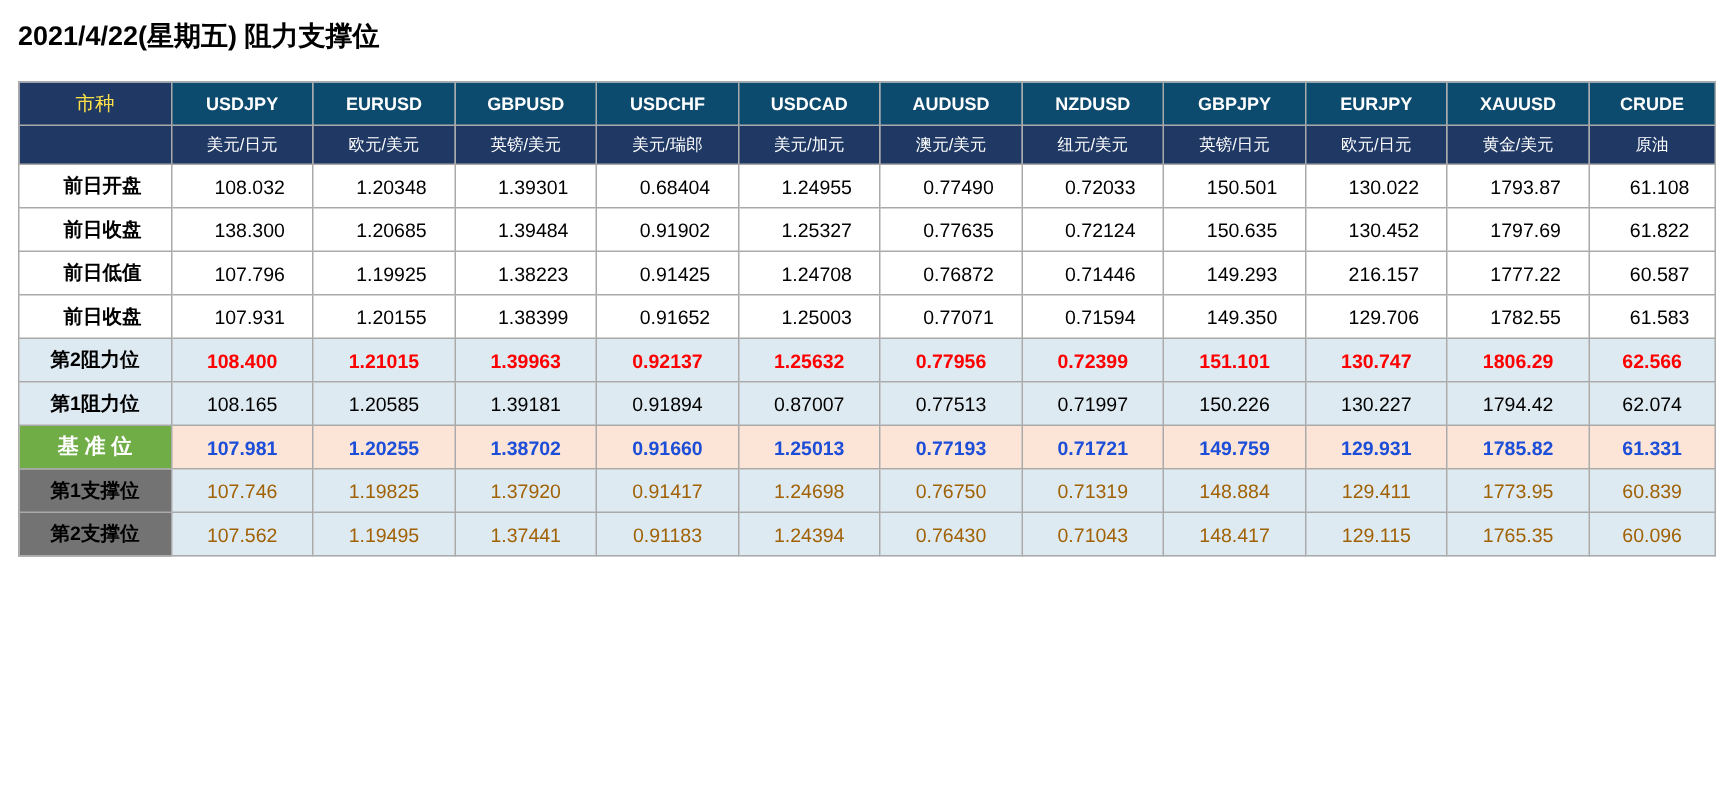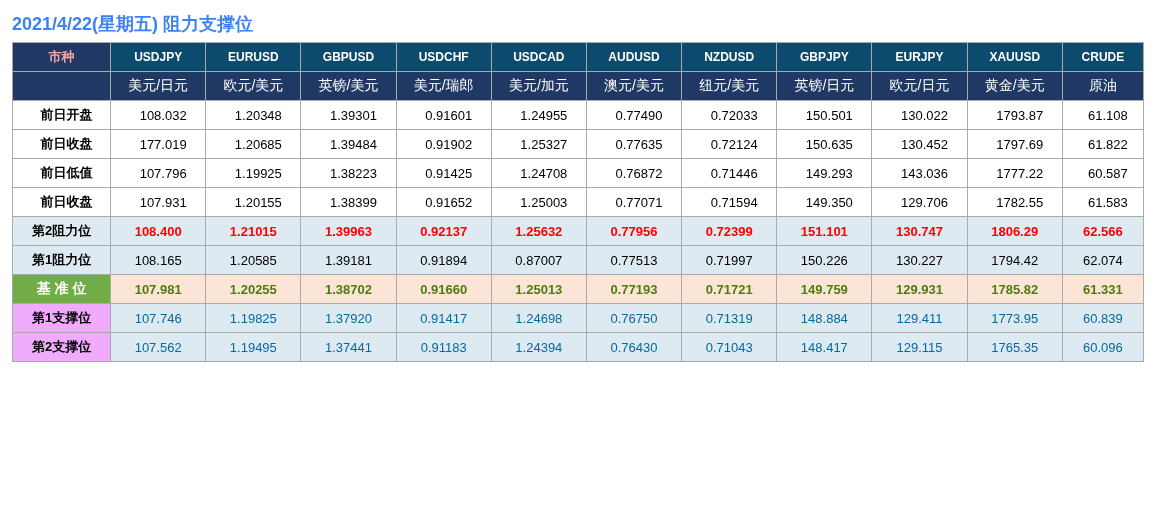--- a/index.html
+++ b/index.html
@@ -5,22 +5,22 @@
     * { margin: 0; padding: 0; box-sizing: border-box; }
     body {
       font-family: Arial, "Microsoft YaHei", sans-serif;
       background: #fff;
       padding: 12px;
       font-size: 13px;
     }
     h1 {
       font-size: 18px;
       font-weight: bold;
-      margin-bottom: 6px;
-      color: #3b82f6;
+      margin-bottom: 18px;
+      color: #000000;
     }
     table {
       border-collapse: collapse;
       width: 100%;
     }
     th, td {
       border: 1px solid #aaa;
       text-align: center;
       padding: 5px 4px;
       white-space: nowrap;
@@ -28,21 +28,21 @@
     
     .header-currency {
       background: #0c4a6e;
       color: #fff;
       font-weight: bold;
       font-size: 12px;
     }
     .header-sub {
       background: #1f3864;
       color: #fff;
-      font-size: 14px;
+      font-size: 11px;
       font-weight: normal;
     }
     
     .row-normal td {
       background: #fff;
       color: #000;
       padding-left: 14px;
     }
     
     .row-resistance td {
@@ -53,57 +53,57 @@
       color: #ff0000;
       font-weight: bold;
     }
     
     .row-base td {
       background: #fce4d6;
       color: #000;
       margin-left: 33px;
     }
     .row-base td.red-val {
-      color: #4d7c0f;
+      color: #1d4ed8;
       font-weight: bold;
     }
     
     .row-support td {
       background: #deeaf1;
-      color: #0369a1;
+      color: #a16207;
     }
     
     .base-label-cell {
       background: #70ad47 !important;
       color: #fff !important;
       font-weight: bold;
       font-size: 14px;
     }
     
     td.row-label {
       font-weight: bold;
       background: #fff;
       color: #000;
       min-width: 58px;
     }
     .row-resistance td.row-label {
       background: #deeaf1;
     }
     .row-support td.row-label {
-      background: #f0abfc;
+      background: #737373;
     }
     .row-base td.row-label {
       background: #70ad47;
       color: #fff;
     }
     
     .header-first {
       background: #1f3864;
-      color: #fca5a5;
-      font-weight: bold;
+      color: #fde047;
+      font-weight: normal;
     }
   </style>
 </head>
 <body>
 
 <h1>2021/4/22(星期五) 阻力支撑位</h1>
 
 <table>
   <thead>
     <tr>
@@ -134,32 +134,32 @@
       <th class="header-sub">黄金/美元</th>
       <th class="header-sub">原油</th>
     </tr>
   </thead>
   <tbody id="table-body">
   <tr class="row-normal">
         <td class="row-label">前日开盘</td>
         <td>108.032</td>
         <td>1.20348</td>
         <td>1.39301</td>
-        <td>0.91601</td>
+        <td>0.68404</td>
         <td>1.24955</td>
         <td>0.77490</td>
         <td>0.72033</td>
         <td>150.501</td>
         <td>130.022</td>
         <td>1793.87</td>
         <td>61.108</td>
       </tr>
       <tr class="row-normal">
         <td class="row-label">前日收盘</td>
-        <td>177.019</td>
+        <td>138.300</td>
         <td>1.20685</td>
         <td>1.39484</td>
         <td>0.91902</td>
         <td>1.25327</td>
         <td>0.77635</td>
         <td>0.72124</td>
         <td>150.635</td>
         <td>130.452</td>
         <td>1797.69</td>
         <td>61.822</td>
@@ -167,21 +167,21 @@
       <tr class="row-normal">
         <td class="row-label">前日低值</td>
         <td>107.796</td>
         <td>1.19925</td>
         <td>1.38223</td>
         <td>0.91425</td>
         <td>1.24708</td>
         <td>0.76872</td>
         <td>0.71446</td>
         <td>149.293</td>
-        <td>143.036</td>
+        <td>216.157</td>
         <td>1777.22</td>
         <td>60.587</td>
       </tr>
       <tr class="row-normal">
         <td class="row-label">前日收盘</td>
         <td>107.931</td>
         <td>1.20155</td>
         <td>1.38399</td>
         <td>0.91652</td>
         <td>1.25003</td>

